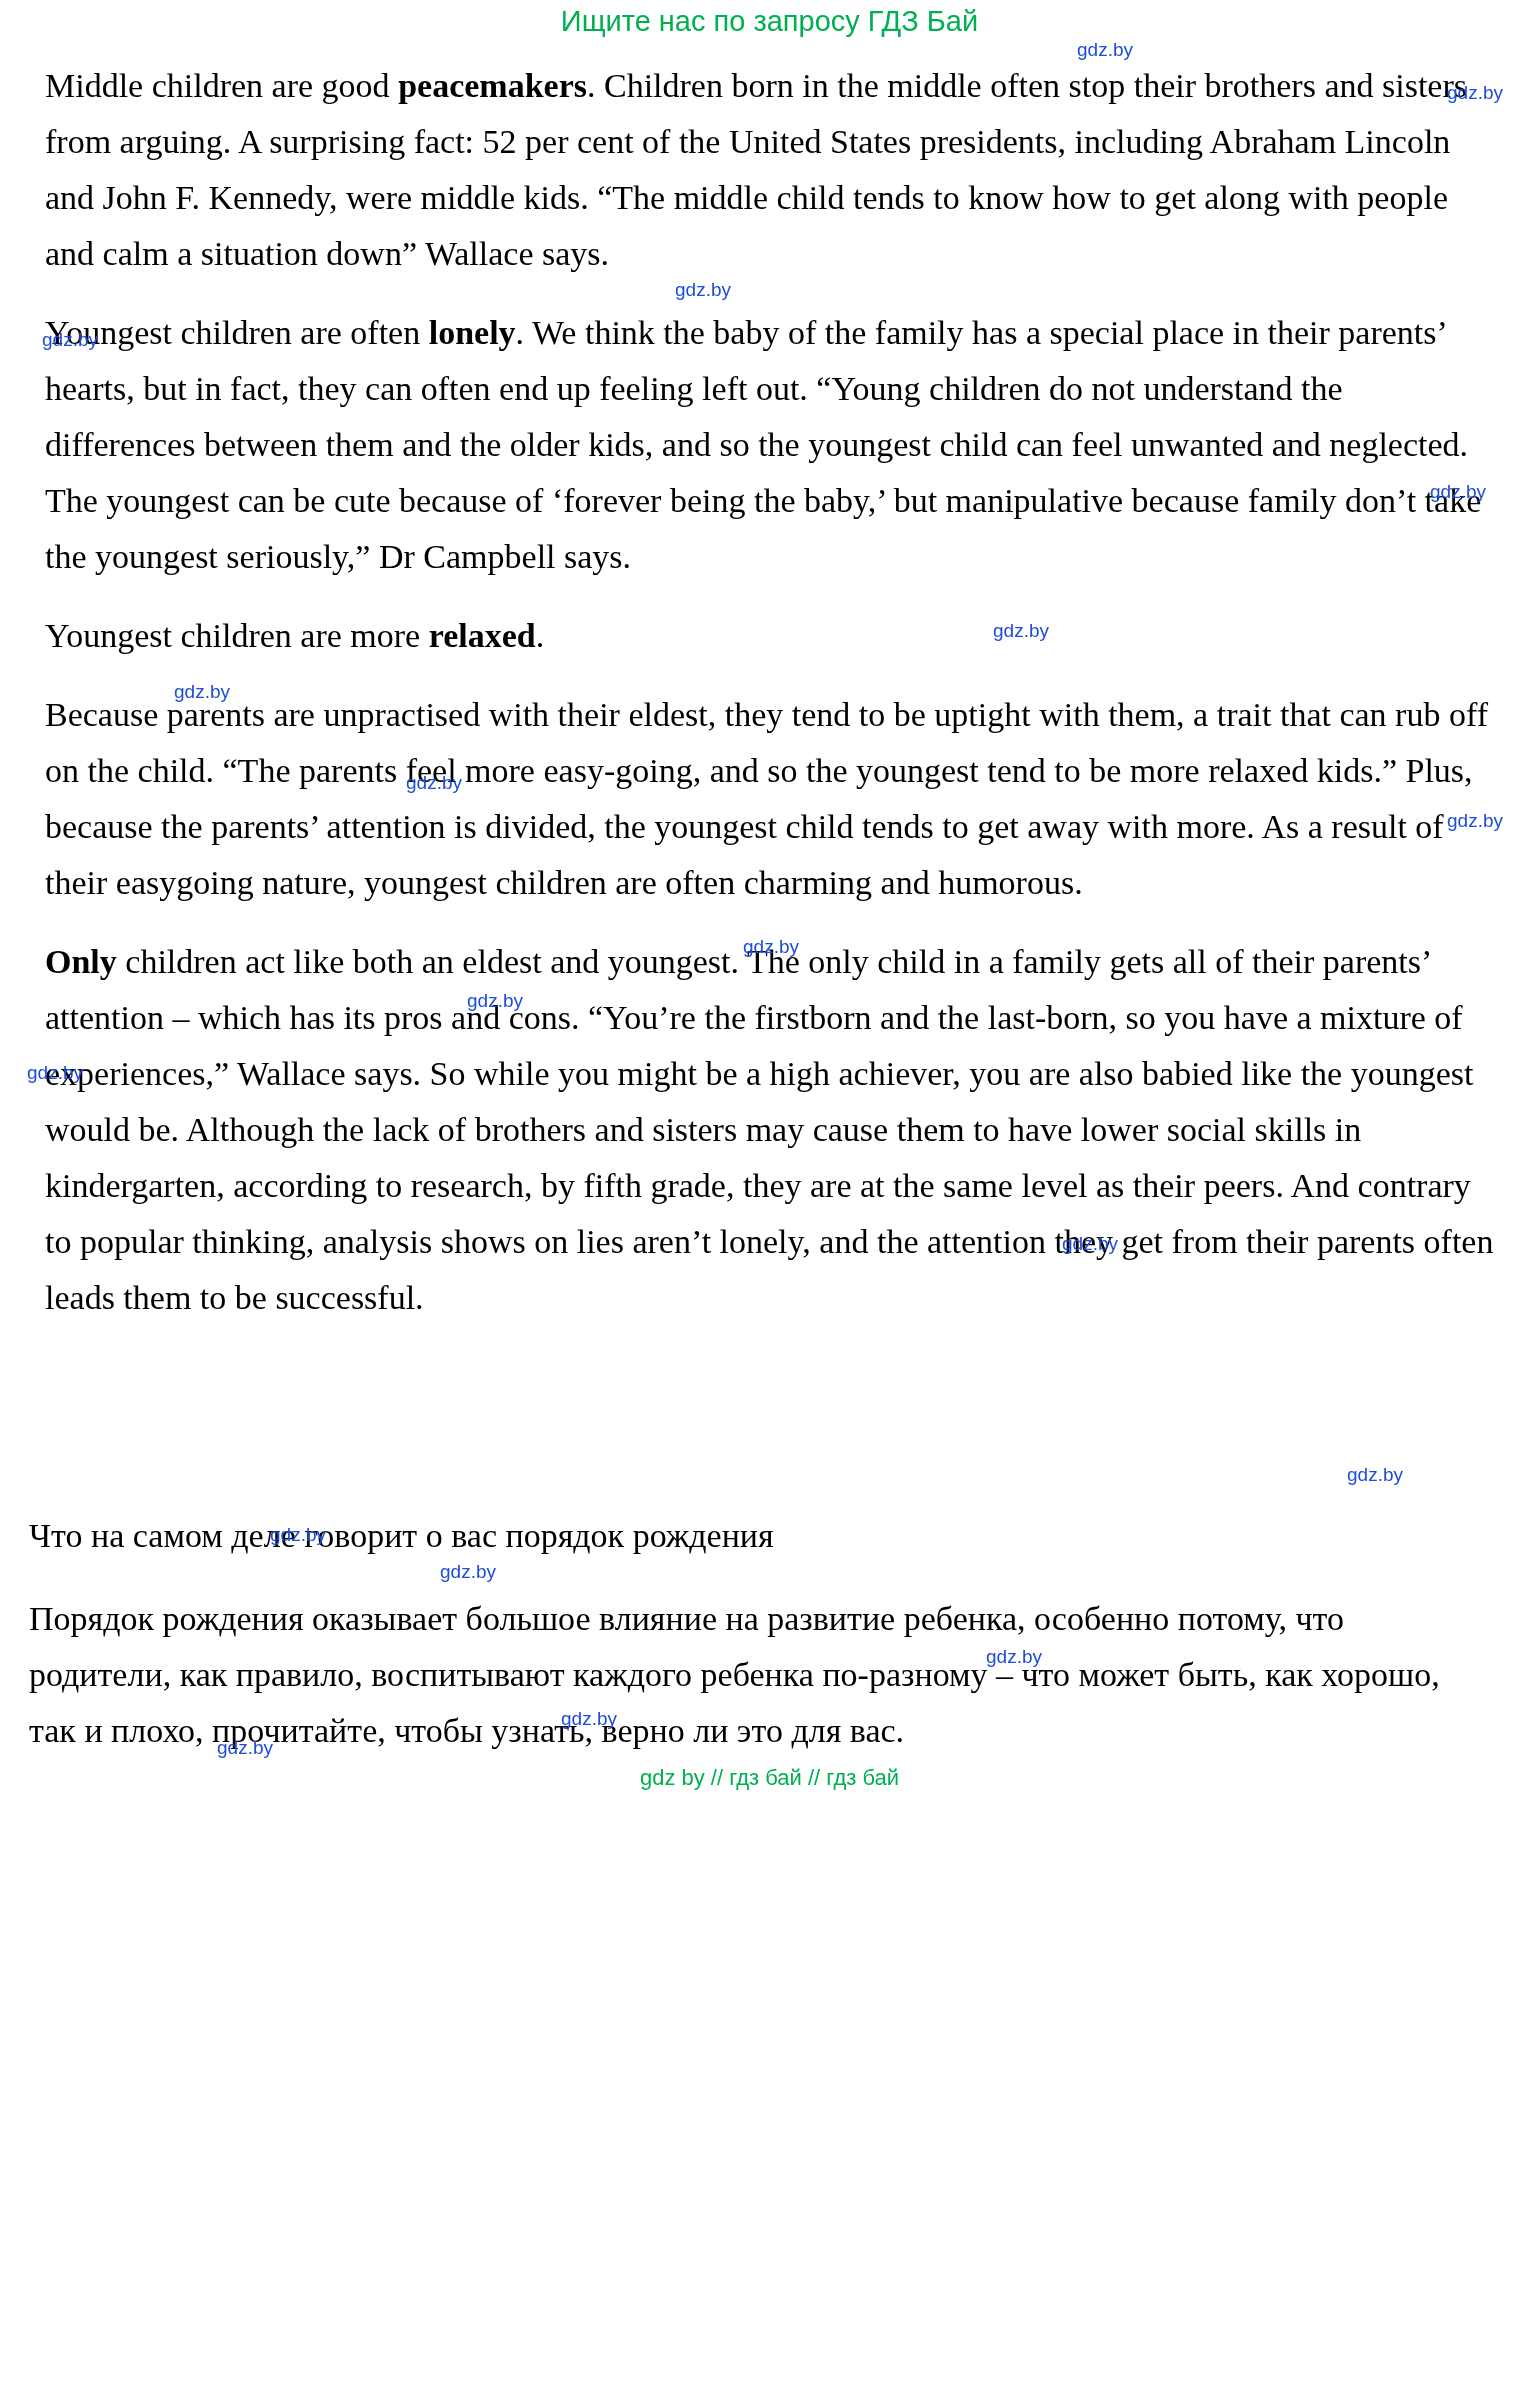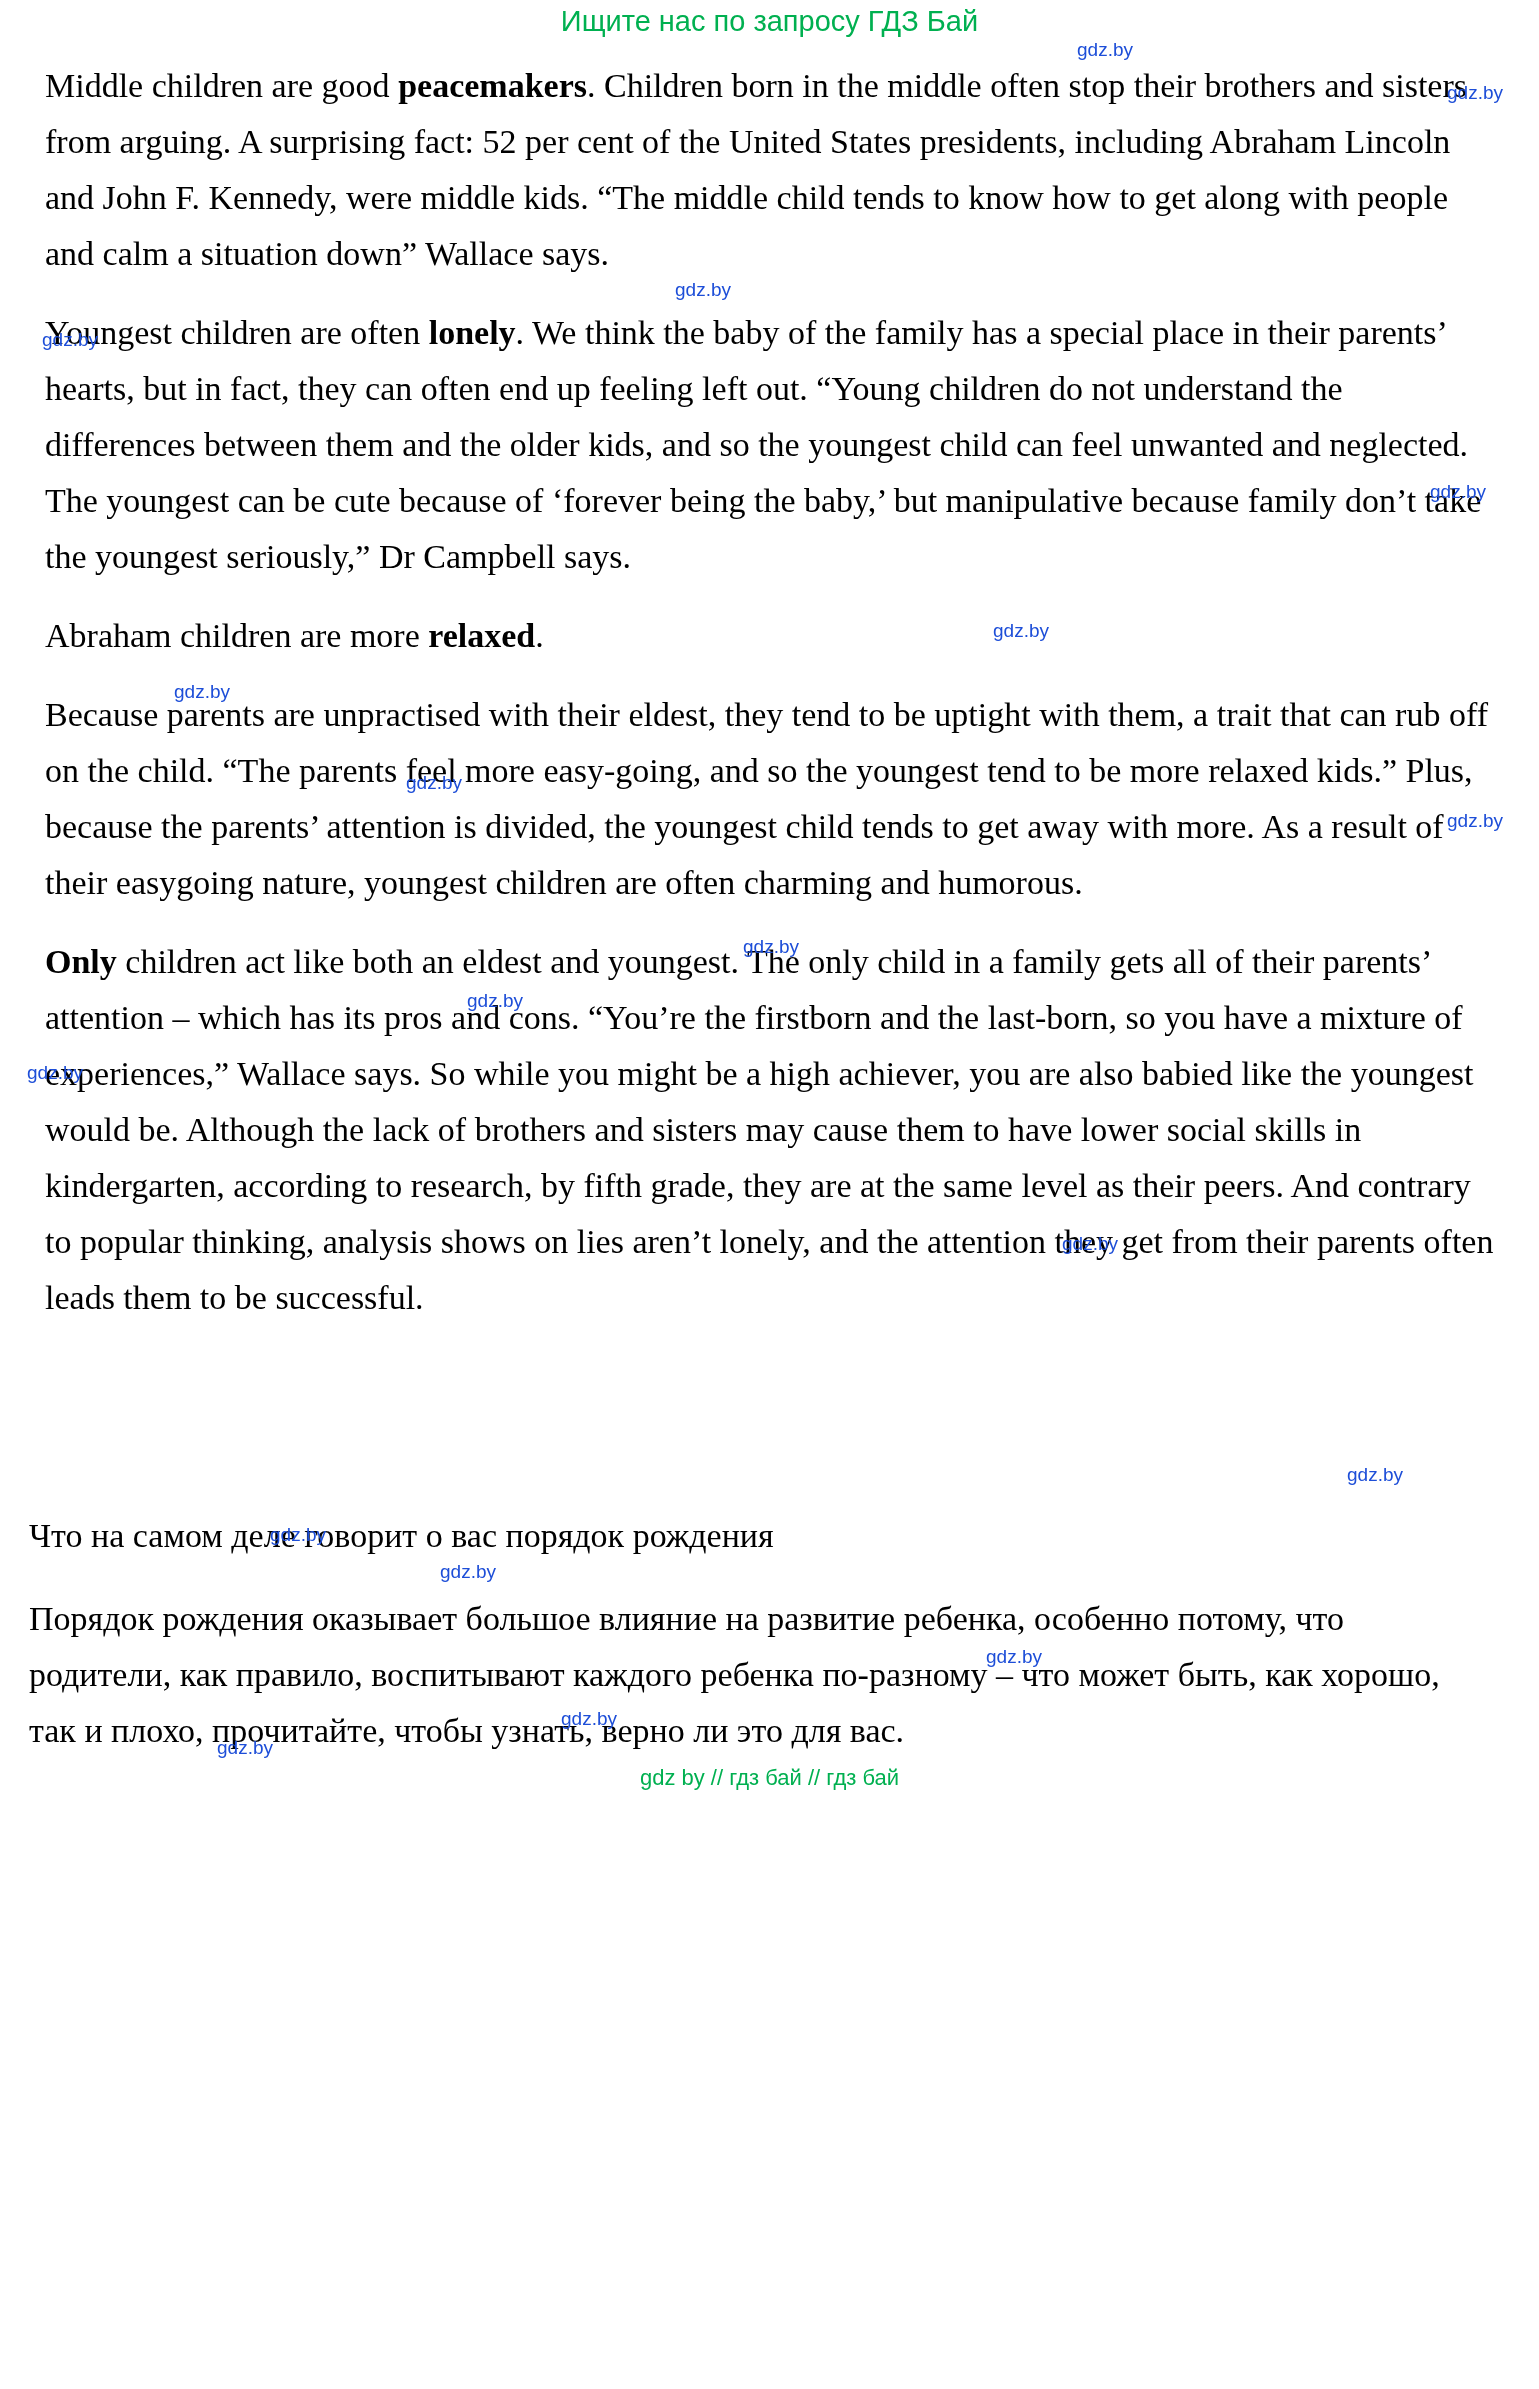--- a/index.html
+++ b/index.html
@@ -72,21 +72,21 @@
 <div class="page">
 
   <div class="banner-top">Ищите нас по запросу ГДЗ Бай</div>
 
   <div class="content">
 
     <p class="para"><span>Middle children are good </span><b>peacemakers</b><span>. Children born in the middle often stop their brothers and sisters from arguing. A surprising fact: 52 per cent of the United States presidents, including Abraham Lincoln and John F. Kennedy, were middle kids. “The middle child tends to know how to get along with people and calm a situation down” Wallace says.</span></p>
 
     <p class="para"><span>Youngest children are often </span><b>lonely</b><span>. We think the baby of the family has a special place in their parents’ hearts, but in fact, they can often end up feeling left out. “Young children do not understand the differences between them and the older kids, and so the youngest child can feel unwanted and neglected. The youngest can be cute because of ‘forever being the baby,’ but manipulative because family don’t take the youngest seriously,” Dr Campbell says.</span></p>
 
-    <p class="para"><span>Abraham children are more </span><b>relaxed</b><span>.</span></p>
+    <p class="para"><span>Youngest children are more </span><b>relaxed</b><span>.</span></p>
 
     <p class="para"><span>Because parents are unpractised with their eldest, they tend to be uptight with them, a trait that can rub off on the child. “The parents feel more easy-going, and so the youngest tend to be more relaxed kids.” Plus, because the parents’ attention is divided, the youngest child tends to get away with more. As a result of their easygoing nature, youngest children are often charming and humorous.</span><b></b><span></span></p>
 
     <p class="para"><span></span><b>Only</b><span> children act like both an eldest and youngest. The only child in a family gets all of their parents’ attention – which has its pros and cons. “You’re the firstborn and the last-born, so you have a mixture of experiences,” Wallace says. So while you might be a high achiever, you are also babied like the youngest would be. Although the lack of brothers and sisters may cause them to have lower social skills in kindergarten, according to research, by fifth grade, they are at the same level as their peers. And contrary to popular thinking, analysis shows on lies aren’t lonely, and the attention they get from their parents often leads them to be successful.</span></p>
 
 
     <div class="spacer"></div>
 
     <p class="ru-heading">Что на самом деле говорит о вас порядок рождения</p>
 

